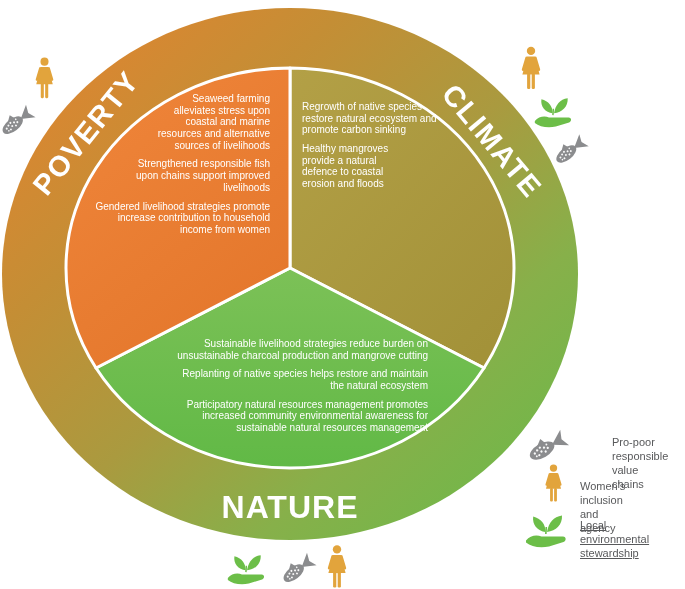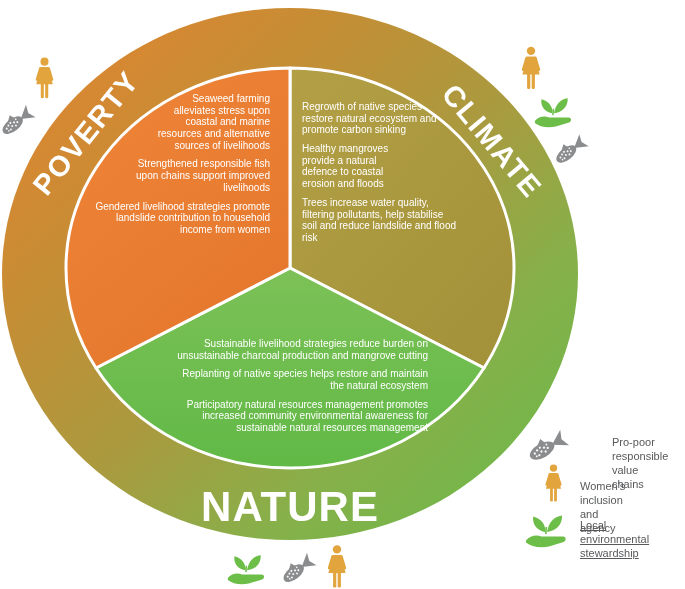--- a/index.html
+++ b/index.html
@@ -8,21 +8,21 @@
   .stage { position:relative; width:685px; height:589px; }
 
   .diagram-svg { position:absolute; left:0; top:0; }
 
   
   .ring-title { position:absolute; color:#ffffff; font-weight:bold;
                 font-size:29px; letter-spacing:1.5px; text-align:center;
                 width:200px; line-height:32px; }
   .title-poverty { left:-14px; top:117px; transform:rotate(-51deg); }
   .title-climate { left:392px; top:125px; transform:rotate(50deg); }
-  .title-nature  { left:140px; top:491px; width:300px; font-size:42px; letter-spacing:1px; }
+  .title-nature  { left:140px; top:491px; width:300px; font-size:32px; letter-spacing:1px; }
 
   
   .sector-text { position:absolute; color:#ffffff; font-size:10px; line-height:1.17; }
   .sector-text p { margin:0 0 7px; white-space:pre-line; }
   .sector-text p:last-child { margin-bottom:0; }
   .poverty-text { left:78px; top:93px;  width:192px; text-align:right; }
   .climate-text { left:302px; top:101px; width:190px; text-align:left; }
   .nature-text  { left:152px; top:338px; width:276px; text-align:right; }
 
   
@@ -118,35 +118,31 @@
   <div class="sector-text poverty-text">
     <p>Seaweed farming
 alleviates stress upon
 coastal and marine
 resources and alternative
 sources of livelihoods</p>
     <p>Strengthened responsible fish
 upon chains support improved
 livelihoods</p>
     <p>Gendered livelihood strategies promote
-landslide contribution to household
+increase contribution to household
 income from women</p>
   </div>
   <div class="sector-text climate-text">
     <p>Regrowth of native species
 restore natural ecosystem and
 promote carbon sinking</p>
     <p>Healthy mangroves
 provide a natural
 defence to coastal
 erosion and floods</p>
-    <p>Trees increase water quality,
-filtering pollutants, help stabilise
-soil and reduce landslide and flood
-risk</p>
   </div>
   <div class="sector-text nature-text">
     <p>Sustainable livelihood strategies reduce burden on
 unsustainable charcoal production and mangrove cutting</p>
     <p>Replanting of native species helps restore and maintain
 the natural ecosystem</p>
     <p>Participatory natural resources management promotes
 increased community environmental awareness for
 sustainable natural resources management</p>
   </div>

